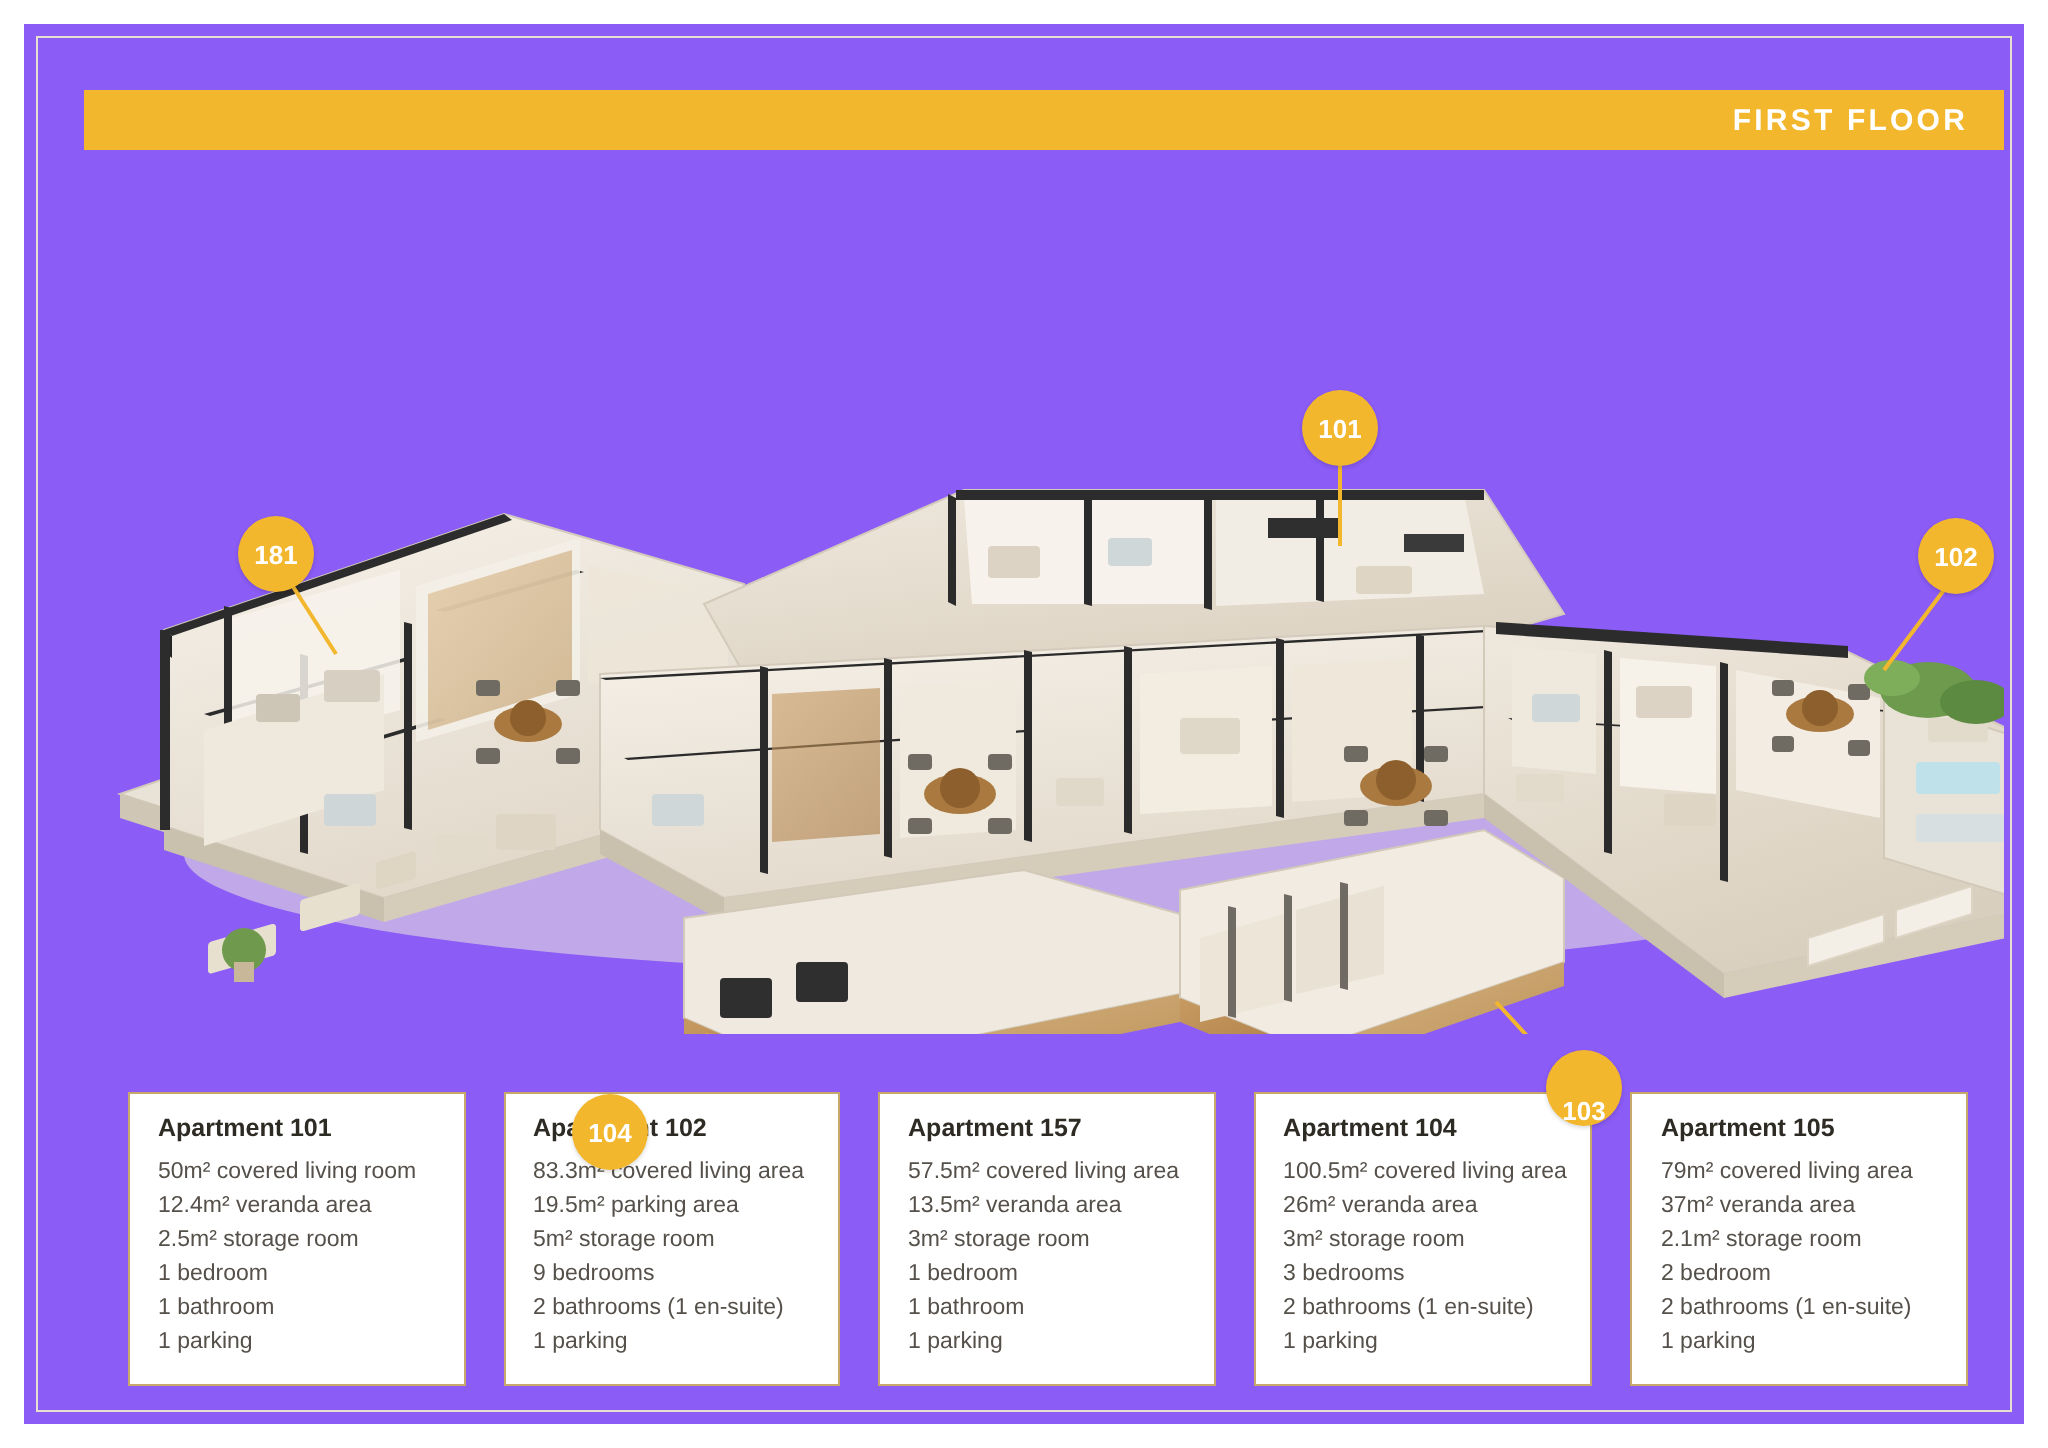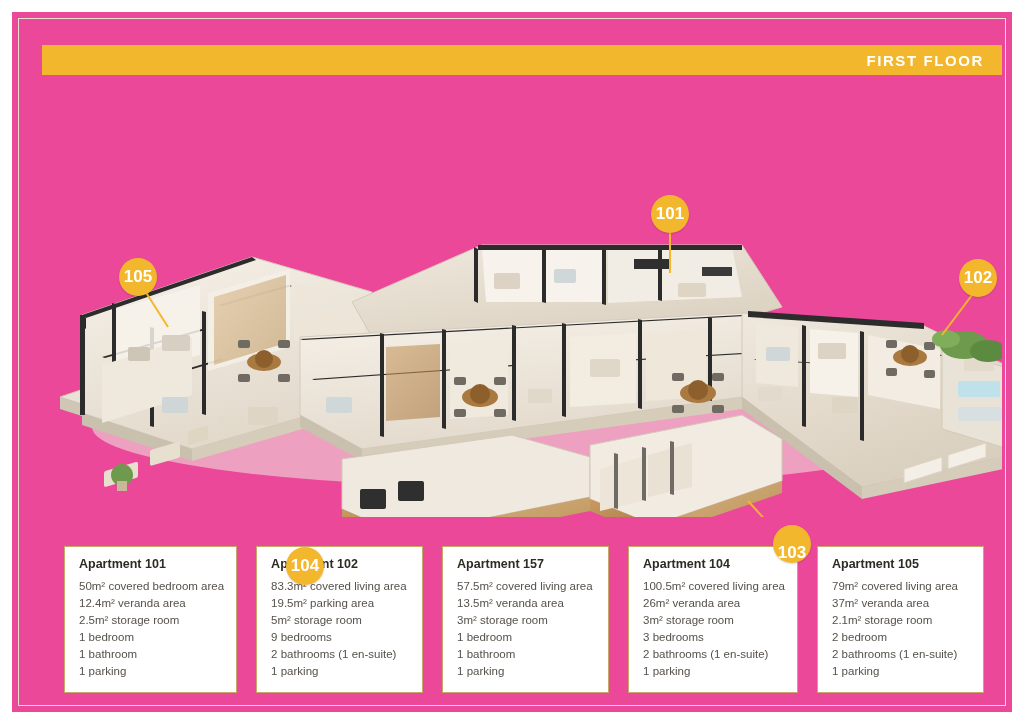--- a/index.html
+++ b/index.html
@@ -6,21 +6,21 @@
   html, body {
     margin: 0; padding: 0;
     width: 1024px; height: 724px;
     background: #ffffff;
     font-family: "Liberation Sans", sans-serif;
     overflow: hidden;
   }
   .page {
     position: relative;
     width: 1024px; height: 724px;
-    background: #ec4899;
+    background: #8b5cf6;
     border: 12px solid #ffffff;
   }
   .page-frame {
     position: absolute;
     left: 6px; top: 6px; right: 6px; bottom: 6px;
     border: 1px solid #e7e0d2;
     pointer-events: none;
   }
 
   
@@ -48,21 +48,21 @@
     width: 960px; height: 420px;
   }
 
   
   .marker {
     position: absolute;
     width: 38px; height: 38px;
     border-radius: 50%;
     background: #f3b72e;
     color: #ffffff;
-    font-size: 17px;
+    font-size: 13px;
     font-weight: bold;
     display: flex;
     align-items: center;
     justify-content: center;
     box-shadow: 0 1px 2px rgba(0,0,0,.15);
     z-index: 30;
   }
 
   
   .legend {
@@ -300,29 +300,29 @@
     <div class="marker" style="left:917px; top:162px;text-align:right;">
       <span>102</span>
     </div>
     <div class="marker" style="left:731px; top:428px;align-items:flex-end;">
       <span>103</span>
     </div>
     <div class="marker" style="left:244px; top:450px;">
       <span>104</span>
     </div>
     <div class="marker" style="left:77px; top:161px;">
-      <span>105</span>
+      <span>181</span>
     </div>
   </div>
 
   <div class="legend">
 
     <div class="card">
       <div class="card-title">Apartment 101</div>
-      <div class="card-line">50m² covered bedroom area</div>
+      <div class="card-line">50m² covered living room</div>
       <div class="card-line">12.4m² veranda area</div>
       <div class="card-line">2.5m² storage room</div>
       <div class="card-line">1 bedroom</div>
       <div class="card-line">1 bathroom</div>
       <div class="card-line">1 parking</div>
     </div>
 
     <div class="card">
       <div class="card-title">Apartment 102</div>
       <div class="card-line">83.3m² covered living area</div>

